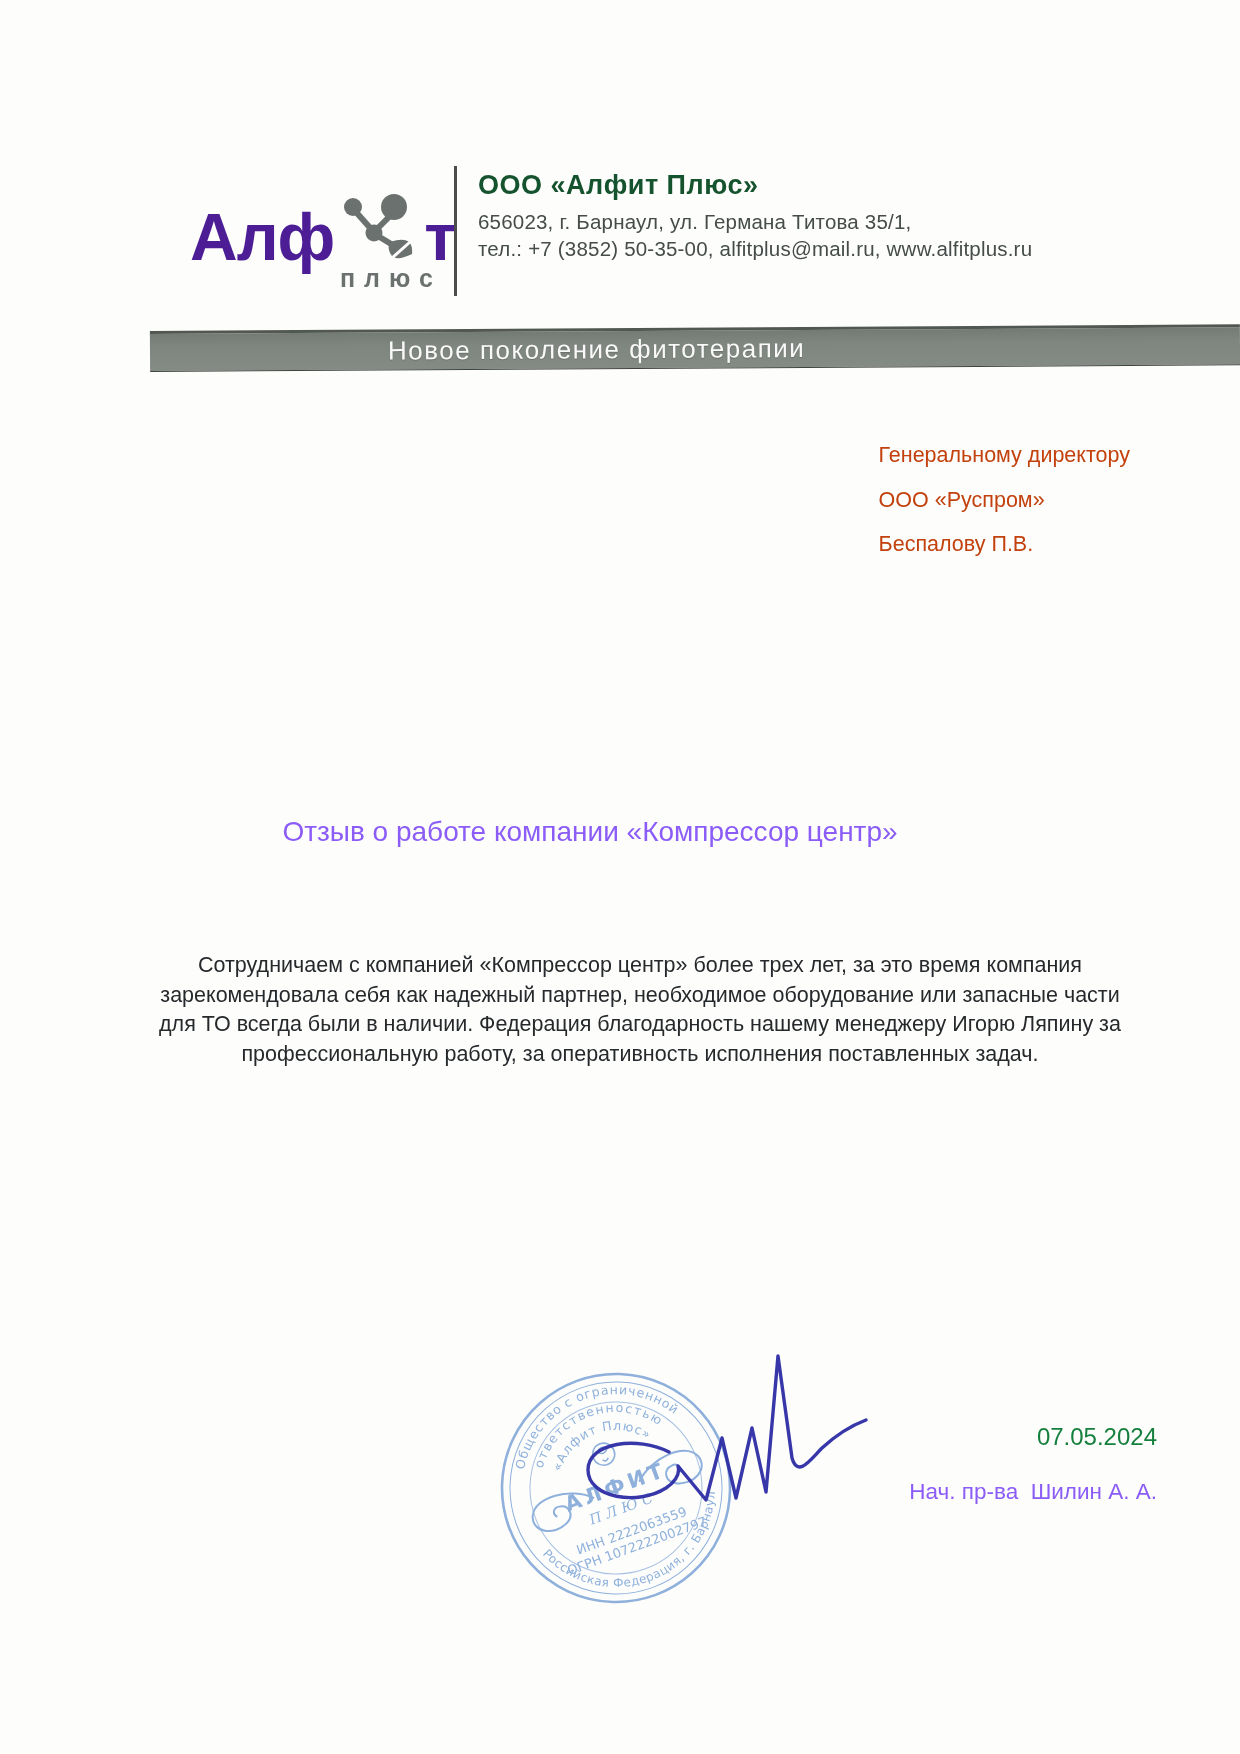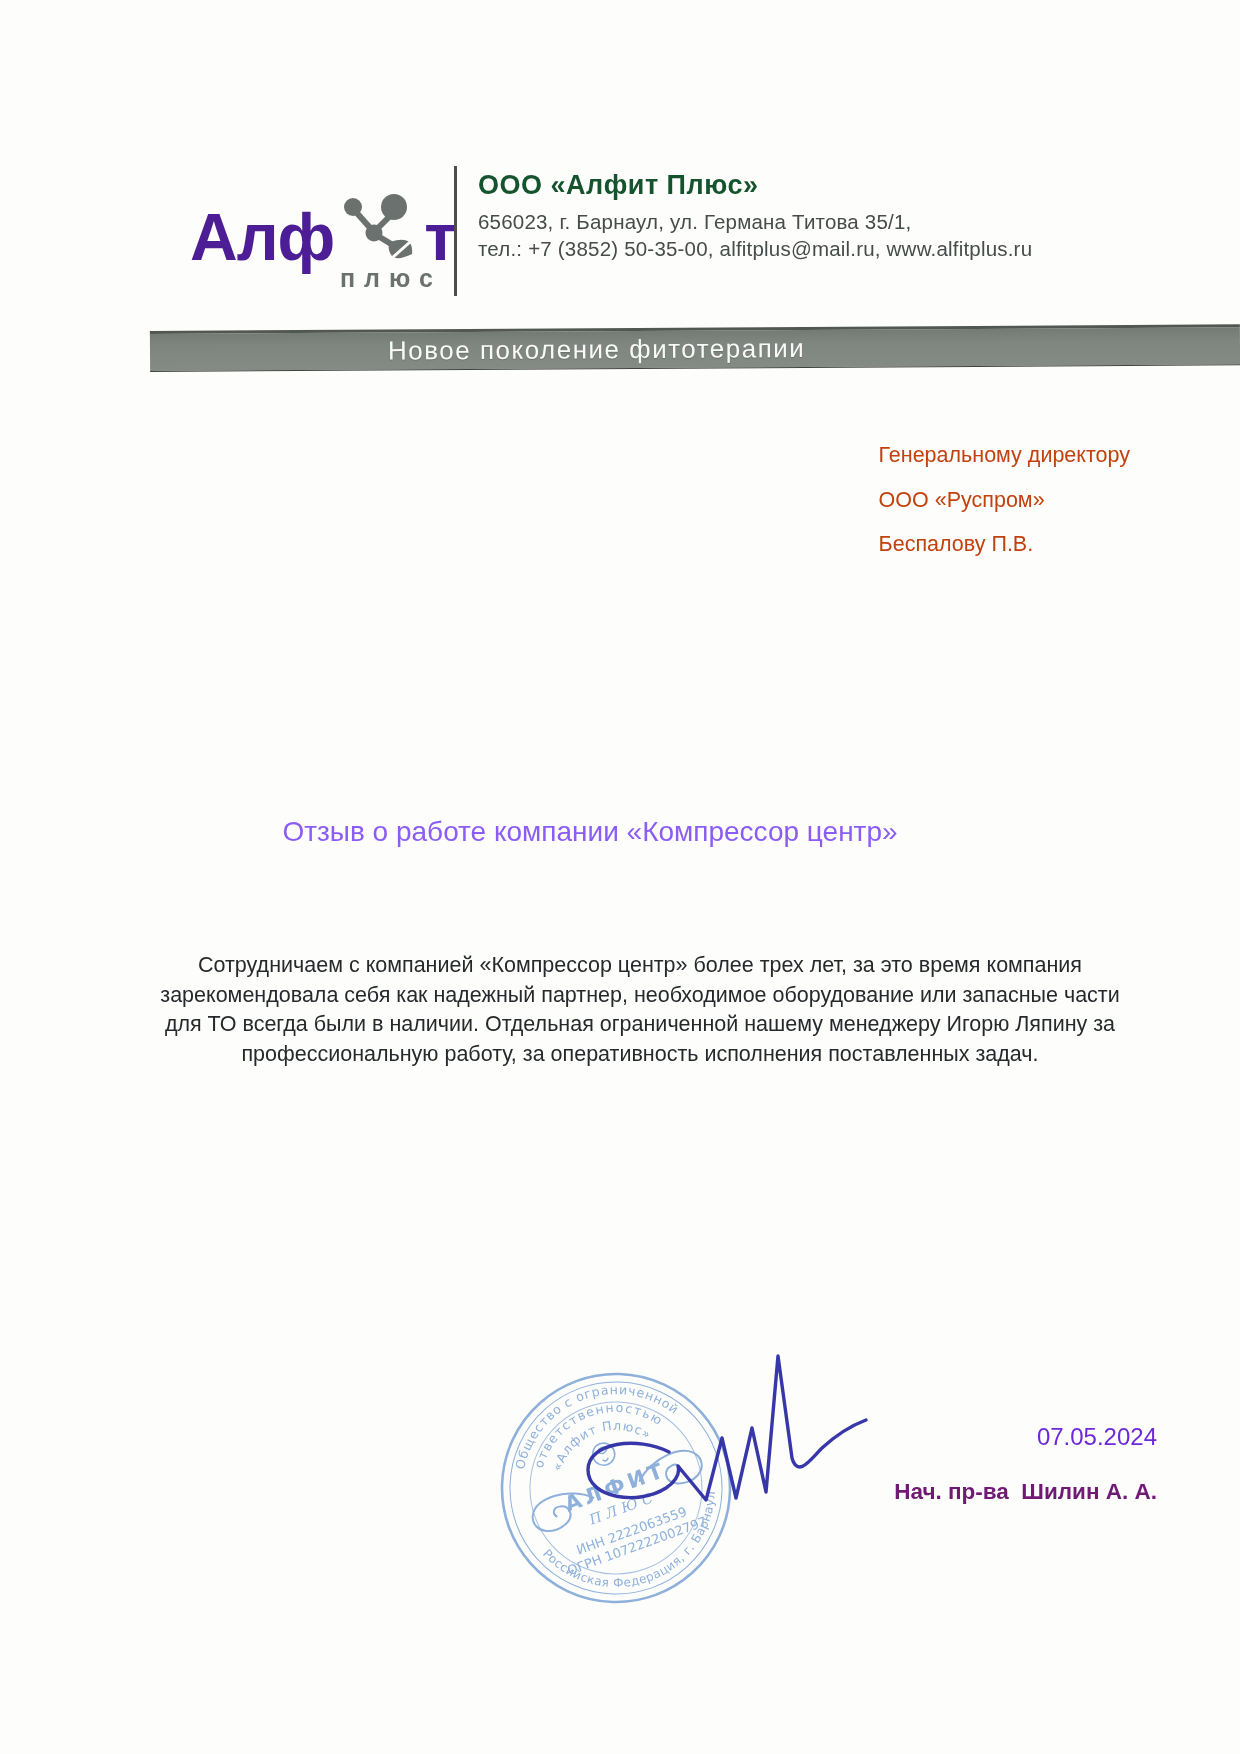--- a/index.html
+++ b/index.html
@@ -32,22 +32,22 @@
   }
   
   .addressee{position:absolute;right:110px;top:433px;text-align:left;font-size:21.5px;color:#c2410c;}
   .addressee div{line-height:44.5px;}
   
   .letter-title{position:absolute;left:30px;width:1120px;top:816px;text-align:center;font-size:28px;color:#8b5cf6;}
   .letter-body{position:absolute;left:150px;width:980px;top:951px;text-align:center;font-size:21.5px;color:#26292b;}
   .letter-body div{line-height:29.5px;}
   
   .stamp-svg{position:absolute;left:470px;top:1340px;}
-  .letter-date{position:absolute;right:83px;top:1423px;font-size:24px;color:#6d28d9;}
-  .signer-line{position:absolute;right:83px;top:1479px;font-size:22.5px;color:#701a75;white-space:pre;font-weight:bold;}
+  .letter-date{position:absolute;right:83px;top:1423px;font-size:24px;color:#15803d;}
+  .signer-line{position:absolute;right:83px;top:1479px;font-size:22.5px;color:#8b5cf6;white-space:pre;}
   .stamp-text{font-family:"DejaVu Sans",sans-serif;}
 </style>
 </head>
 <body>
 
 <div class="page">
 
   <div class="logo-block">
     <div class="wordmark">
       <span class="wm-txt">Алф</span>
@@ -84,21 +84,21 @@
     <div>Генеральному директору</div>
     <div>ООО «Руспром»</div>
     <div>Беспалову П.В.</div>
   </div>
 
   <div class="letter-title">Отзыв о работе компании «Компрессор центр»</div>
 
   <div class="letter-body">
     <div>Сотрудничаем с компанией «Компрессор центр» более трех лет, за это время компания</div>
     <div>зарекомендовала себя как надежный партнер, необходимое оборудование или запасные части</div>
-    <div>для ТО всегда были в наличии. Отдельная ограниченной нашему менеджеру Игорю Ляпину за</div>
+    <div>для ТО всегда были в наличии. Федерация благодарность нашему менеджеру Игорю Ляпину за</div>
     <div>профессиональную работу, за оперативность исполнения поставленных задач.</div>
   </div>
 
   <svg class="stamp-svg" width="400" height="290" viewBox="0 0 400 290">
     <g opacity="0.78" transform="translate(146,148) rotate(-20)" class="stamp-text">
       <defs>
         <path id="arcA" d="M -94,0 A 94,94 0 0 1 94,0"></path>
         <path id="arcB" d="M -76,0 A 76,76 0 0 1 76,0"></path>
         <path id="arcC" d="M -58,0 A 58,58 0 0 1 58,0"></path>
         <path id="arcD" d="M -99,0 A 99,99 0 0 0 99,0"></path>

